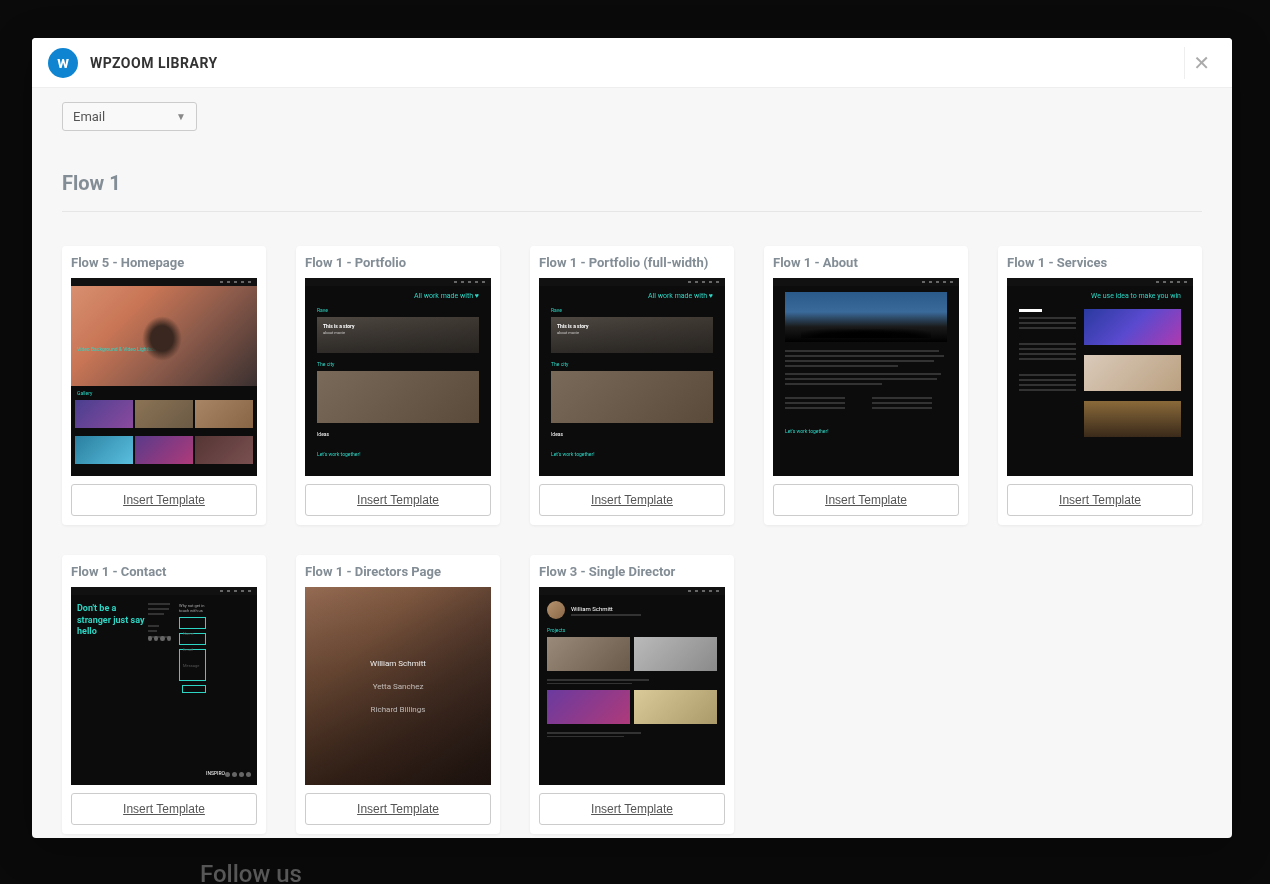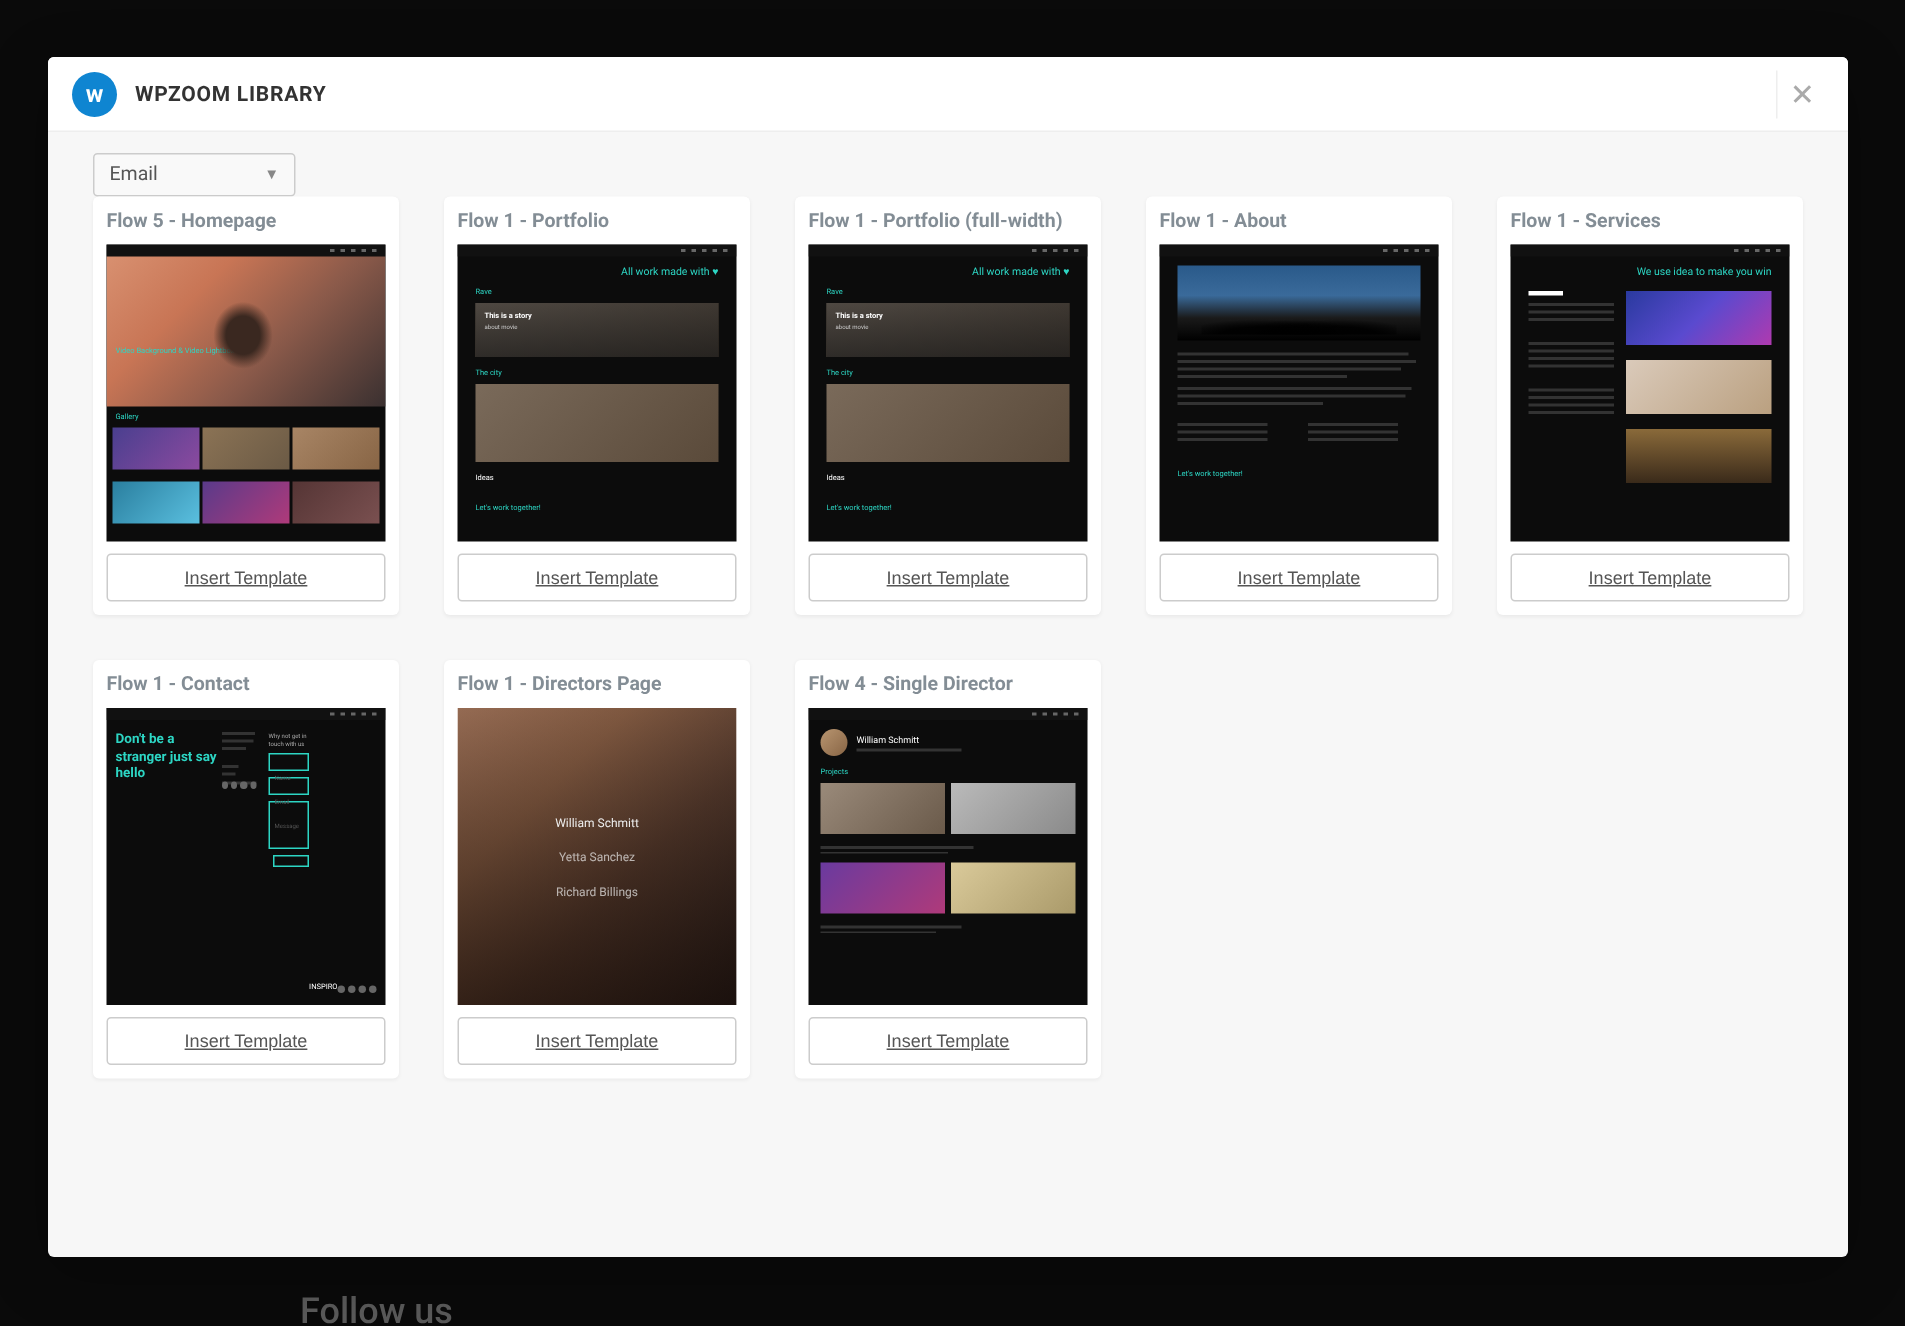--- a/index.html
+++ b/index.html
@@ -324,20 +324,21 @@
       <span>✕</span>
     </div>
   </div>
 
   <div class="modal-body">
     <div class="theme-select">
       <span>Email</span>
       <span class="chevron">▼</span>
     </div>
 
+    <div class="section-title">Flow 1</div>
 
     <div class="template-grid">
 
       <div class="template-card">
         <div class="template-title">Flow 5 - Homepage</div>
         <div class="template-preview">
           <div class="p-nav">
               <span></span>
               <span></span>
               <span></span>
@@ -560,21 +561,21 @@
           <div class="hero-img2">
             <div class="name">William Schmitt</div>
             <div class="name" style="opacity:0.7">Yetta Sanchez</div>
             <div class="name" style="opacity:0.7">Richard Billings</div>
           </div>
         </div>
         <button class="insert-btn">Insert Template</button>
       </div>
 
       <div class="template-card">
-        <div class="template-title">Flow 4 - Single Director</div>
+        <div class="template-title">Flow 3 - Single Director</div>
         <div class="template-preview">
           <div class="p-nav">
               <span></span>
               <span></span>
               <span></span>
               <span></span>
               <span></span>
             </div>
           <div class="single-preview">
             <div class="sp-header">

